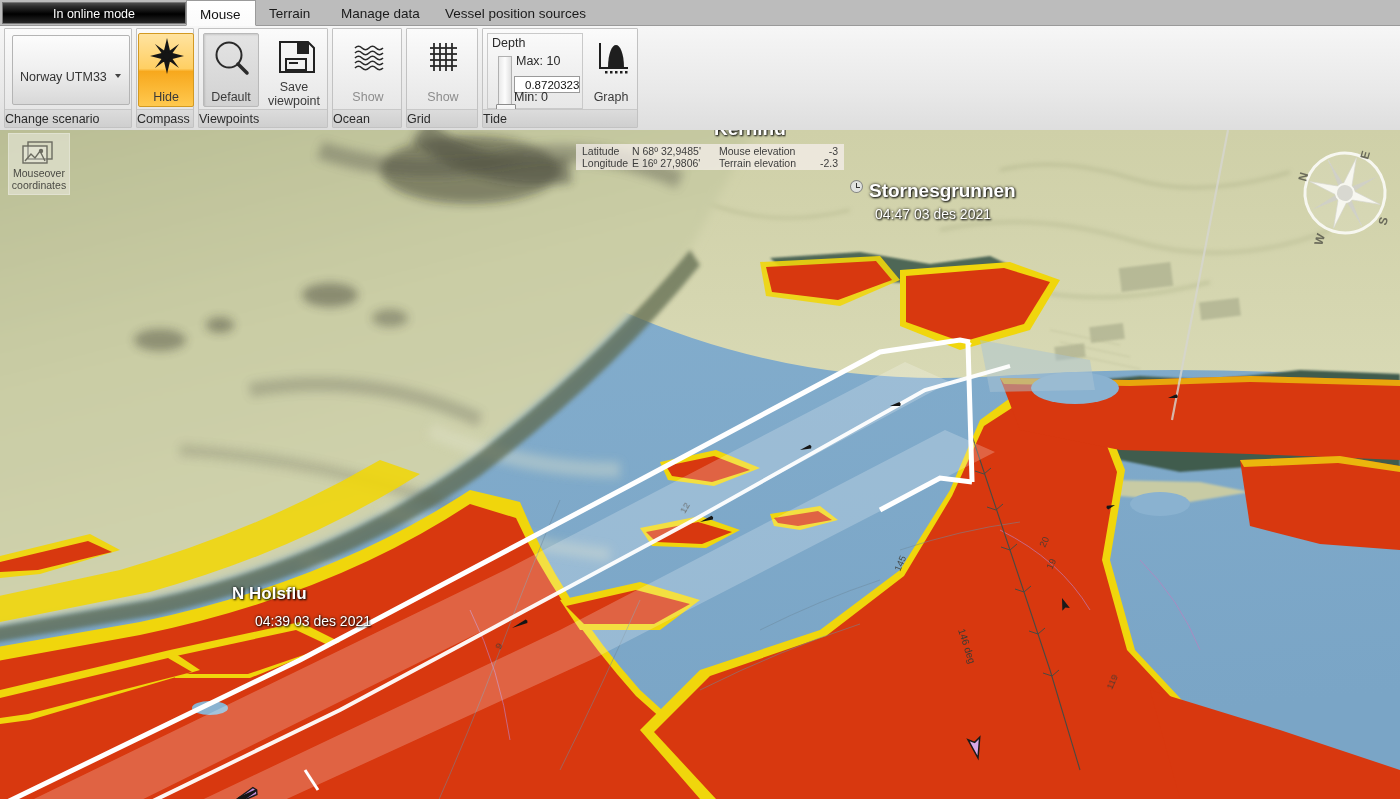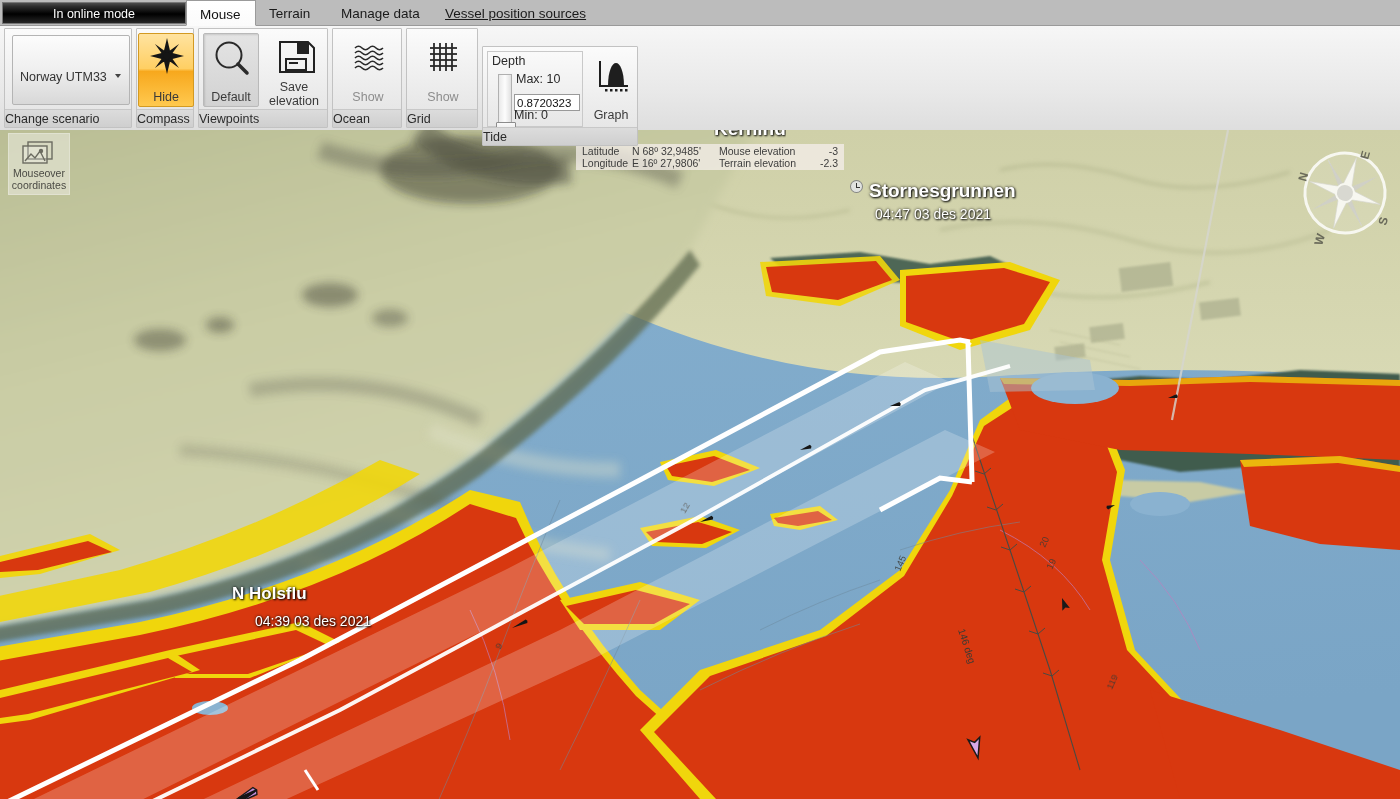--- a/index.html
+++ b/index.html
@@ -106,21 +106,21 @@
   }
   #tide-thumb {
     position:absolute; left:-3px; bottom:-3px; width:20px; height:14px;
     background:linear-gradient(to bottom,#fafafa,#dcdcdc);
     border:1px solid #8c8c8c; border-radius:1px;
   }
   .tide-lbl { position:absolute; font-size:12.5px; color:#2a2a2a; }
   #tide-value {
     position:absolute; left:26px; top:42px; width:66px; height:17px;
     background:#fff; border:1px solid #9a9a9a;
-    font-size:11.5px; color:#111; line-height:16px; padding-left:2px;
+    font-size:11.5px; color:#111; line-height:16px; padding-left:10px;
     font-family:"Liberation Sans", sans-serif;
   }
 
   
   #map {
     position:absolute; left:0; top:130px; width:1400px; height:669px;
     overflow:hidden;
     background:#7FAACB;
   }
   #map-svg { position:absolute; left:0; top:0; }
@@ -169,21 +169,21 @@
 </head>
 <body>
 
 <div id="ribbon">
 
   <div id="tabstrip">
     <div id="online-mode">In online mode</div>
     <div class="tab active" style="left:186px;width:70px;">Mouse</div>
     <div class="tab" style="left:256px;">Terrain</div>
     <div class="tab" style="left:328px;">Manage data</div>
-    <div class="tab" style="left:432px;text-decoration:underline;">Vessel position sources</div>
+    <div class="tab" style="left:432px;">Vessel position sources</div>
   </div>
 
   <div id="groups">
 
     <div class="group" style="left:4px;width:128px;">
       <div class="group-body">
         <div id="scenario-combo">
           <span id="scenario-text">Norway UTM33</span>
           <span id="scenario-arrow"></span>
         </div>
@@ -232,21 +232,21 @@
               <g stroke="#222" stroke-width="2" fill="none">
                 <path d="M16,5 H44 L50,11 V35 H16 Z"></path>
                 <rect x="34" y="6" width="10" height="10" fill="#222"></rect>
                 <rect x="22" y="22" width="20" height="11"></rect>
                 <line x1="25" y1="26" x2="34" y2="26" stroke-width="2"></line>
               </g>
             </svg>
           </div>
           <div class="cap" style="bottom:4px;">
             <span>Save</span><br>
-            <span>elevation</span>
+            <span>viewpoint</span>
           </div>
         </div>
       </div>
       <div class="group-label">Viewpoints</div>
     </div>
 
     <div class="group" style="left:332px;width:70px;">
       <div class="group-body">
         <div class="bigbtn" style="left:7px;">
           <div class="ico">
@@ -282,21 +282,21 @@
                 <line x1="14" y1="29" x2="41" y2="29"></line>
               </g>
             </svg>
           </div>
           <div class="cap dim">Show</div>
         </div>
       </div>
       <div class="group-label">Grid</div>
     </div>
 
-    <div class="group" style="left:482px;width:156px;margin-top:18px;">
+    <div class="group" style="left:482px;width:156px;">
       <div class="group-body">
         <div style="position:absolute;left:4px;top:4px;width:96px;height:76px;border:1px solid #c9c9c9;">
           <span class="tide-lbl" style="left:4px;top:2px;">Depth</span>
           <div id="tide-slider">
             <div id="tide-thumb"></div>
           </div>
           <span class="tide-lbl" style="left:28px;top:20px;">Max: 10</span>
           <div id="tide-value">0.8720323</div>
           <span class="tide-lbl" style="left:26px;top:56px;">Min: 0</span>
         </div>

